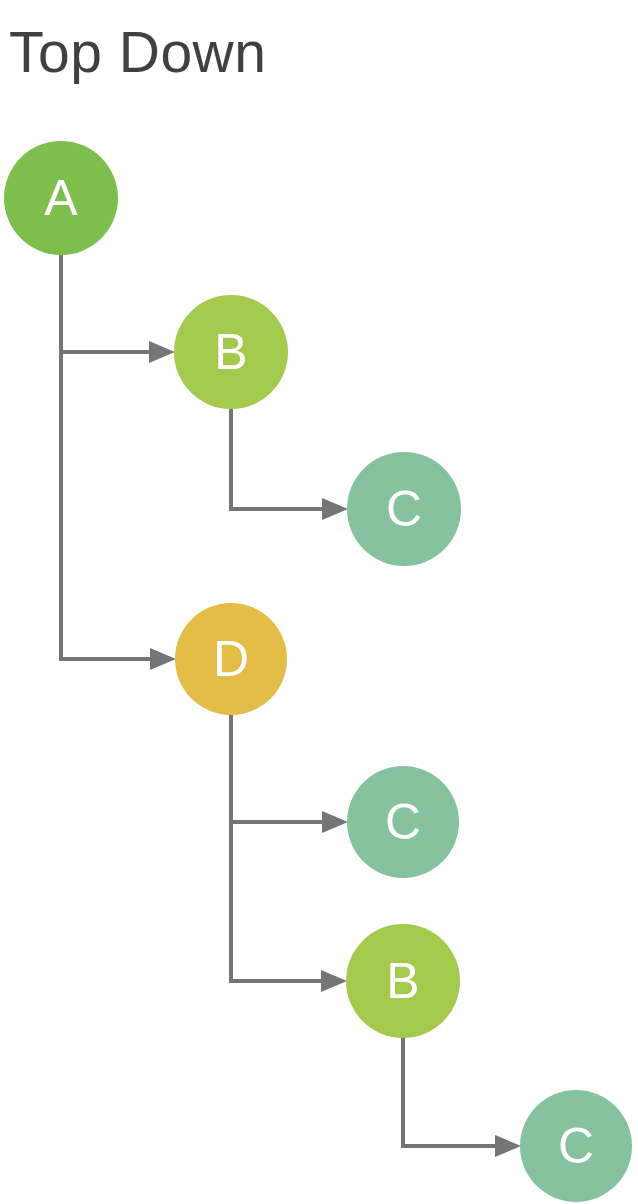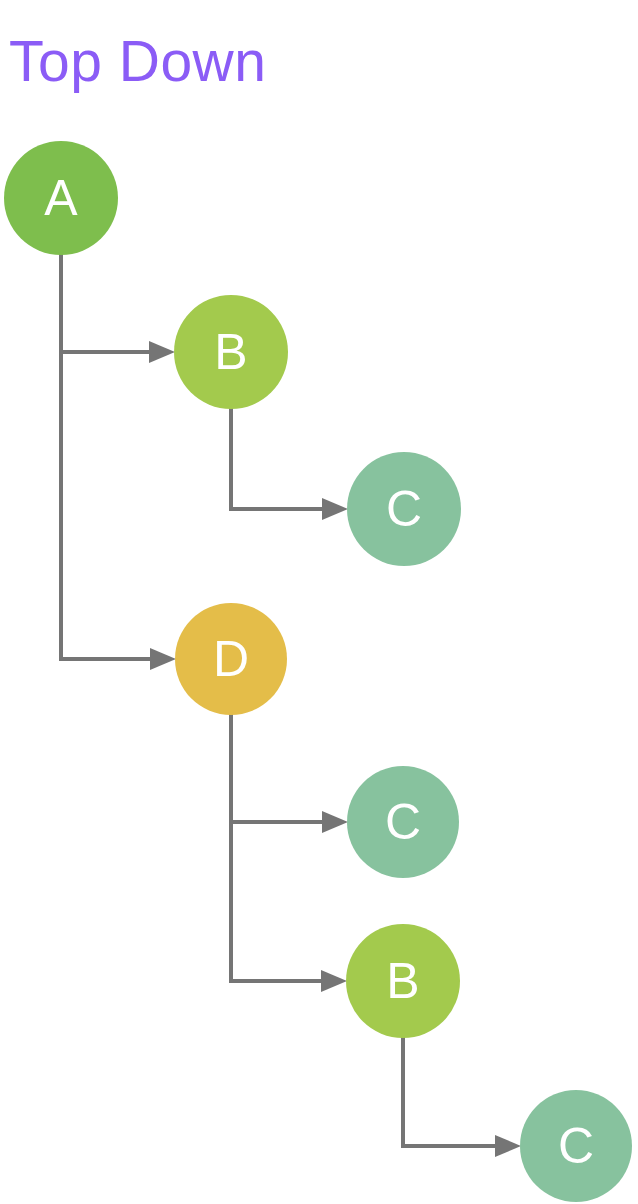--- a/index.html
+++ b/index.html
@@ -13,25 +13,25 @@
   }
   .stage {
     position: relative;
     width: 638px;
     height: 1204px;
     background: #ffffff;
   }
   .page-title {
     position: absolute;
     left: 9px;
-    top: 28px;
+    top: 19px;
     font-size: 57px;
     font-weight: 300;
     letter-spacing: 0.5px;
-    color: #8b5cf6;
+    color: #404040;
     white-space: nowrap;
     user-select: none;
   }
   svg.diagram {
     position: absolute;
     left: 0;
     top: 0;
     display: block;
   }
   .edge-line {

